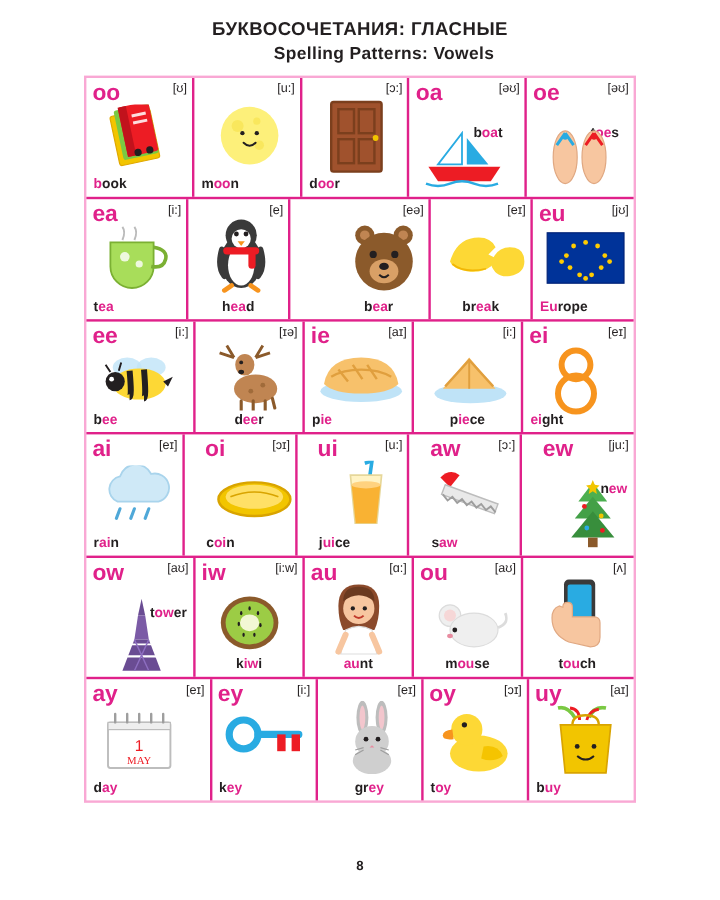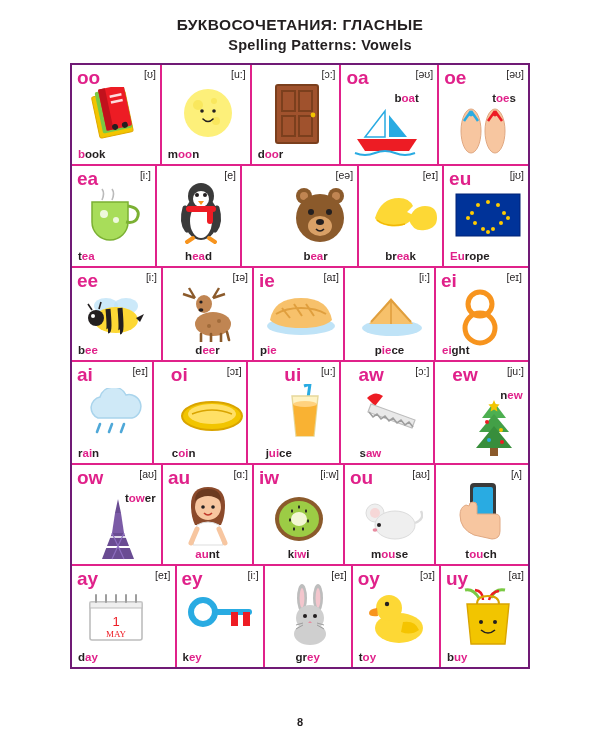--- a/index.html
+++ b/index.html
@@ -34,21 +34,21 @@
     font-size: 14.5px;
     font-weight: bold;
     letter-spacing: 0.3px;
     color: #231f20;
     margin-top: 3px;
     margin-left: 40px;
   }
   .grid {
     margin: 10px auto 0 auto;
     width: 460px;
-    border: 2px solid #701a75;
+    border: 2px solid #f9a8d4;
     box-sizing: border-box;
   }
   .row {
     display: flex;
     border-bottom: 2px solid #e0218a;
     box-sizing: border-box;
   }
   .row:last-child { border-bottom: none; }
   .cell {
     position: relative;
@@ -80,21 +80,21 @@
     margin-left: 0;
   }
   .word {
     font-size: 11.5px;
     font-weight: bold;
     color: #231f20;
     line-height: 1.1;
   }
   .word .hl { color: #e0218a; }
   .word-top {
-    margin-top: 5px;
+    margin-top: 18px;
     padding-left: 48px;
   }
   .word-bottom {
     position: absolute;
     left: 6px;
     bottom: 3px;
   }
   .word-bottom.center {
     left: 0;
     right: 0;
@@ -372,21 +372,21 @@
         <span class="digraph">oi</span>
         <span class="ipa right">[ɔɪ]</span>
         <svg class="art" width="68" height="46" viewBox="0 0 68 46" style="left:12px;top:30px;">
           <ellipse cx="34" cy="24" rx="30" ry="14" fill="#f2c500" stroke="#d9a400" stroke-width="2"></ellipse>
           <ellipse cx="34" cy="22" rx="24" ry="10" fill="#ffe066"></ellipse>
           <path d="M14 22 q20 -8 40 0" stroke="#d9a400" stroke-width="1.4" fill="none"></path>
         </svg>
         <div class="word word-bottom">c<span class="hl">oi</span>n</div>
       </div>
 
-      <div class="cell clearfix" style="width:91px;text-align:center;">
+      <div class="cell clearfix" style="width:91px;">
         <span class="digraph">ui</span>
         <span class="ipa right">[u:]</span>
         <svg class="art" width="46" height="56" viewBox="0 0 46 56" style="left:22px;top:22px;">
           <path d="M22 2 l6 -2 l-2 14" stroke="#29abe2" stroke-width="3" fill="none"></path>
           <path d="M10 12 h26 l-4 40 h-18 z" fill="#fff3c4" stroke="#e6d79a" stroke-width="1.4"></path>
           <path d="M11 20 h24 l-3.4 32 h-17.2 z" fill="#f9b233"></path>
           <ellipse cx="23" cy="20" rx="12" ry="3" fill="#ffd27f"></ellipse>
         </svg>
         <div class="word word-bottom">j<span class="hl">ui</span>ce</div>
       </div>
@@ -426,36 +426,20 @@
         <span class="ipa right">[aʊ]</span>
         <div class="word word-top">t<span class="hl">ow</span>er</div>
         <svg class="art" width="52" height="62" viewBox="0 0 52 62" style="left:20px;top:34px;">
           <path d="M26 0 l3 14 l-6 0 z" fill="#6a4c93"></path>
           <path d="M23 14 l-3 20 l12 0 l-3 -20 z" fill="#7b5ba6"></path>
           <path d="M20 34 l-10 26 l32 0 l-10 -26 z" fill="#6a4c93"></path>
           <path d="M14 48 h24" stroke="#ffffff" stroke-width="2"></path>
           <path d="M18 38 h16" stroke="#ffffff" stroke-width="1.6"></path>
           <path d="M20 34 l12 26 M32 34 l-12 26" stroke="#8d6ec0" stroke-width="1.2"></path>
         </svg>
-      </div>
-
-      <div class="cell clearfix" style="width:91px;">
-        <span class="digraph">au</span>
-        <span class="ipa right">[ɑ:]</span>
-        <svg class="art" width="58" height="62" viewBox="0 0 58 62" style="left:16px;top:20px;">
-          <path d="M12 20 q0 -18 17 -18 q17 0 17 18 q0 12 -4 20 l-26 0 q-4 -8 -4 -20 z" fill="#8b4a2b"></path>
-          <circle cx="29" cy="22" r="13" fill="#f7c6a0"></circle>
-          <path d="M16 16 q13 -10 26 0 q0 -12 -13 -12 q-13 0 -13 12 z" fill="#6b3a20"></path>
-          <circle cx="24" cy="22" r="1.8" fill="#231f20"></circle>
-          <circle cx="34" cy="22" r="1.8" fill="#231f20"></circle>
-          <path d="M25 28 q4 4 8 0" stroke="#c0392b" stroke-width="1.6" fill="none"></path>
-          <path d="M18 40 q11 -6 22 0 l4 20 l-30 0 z" fill="#ffffff" stroke="#dddddd" stroke-width="1"></path>
-          <path d="M18 44 l-6 14 M40 44 l6 14" stroke="#f7c6a0" stroke-width="5" stroke-linecap="round"></path>
-        </svg>
-        <div class="word word-bottom center"><span class="hl">au</span>nt</div>
       </div>
 
       <div class="cell clearfix" style="width:91px;">
         <span class="digraph">iw</span>
         <span class="ipa right">[i:w]</span>
         <svg class="art" width="58" height="54" viewBox="0 0 58 54" style="left:16px;top:26px;">
           <ellipse cx="29" cy="28" rx="24" ry="22" fill="#8b5a2b"></ellipse>
           <ellipse cx="29" cy="28" rx="20" ry="18" fill="#9ccc45"></ellipse>
           <ellipse cx="29" cy="28" rx="8" ry="7" fill="#f2f7d4"></ellipse>
           <g fill="#231f20">
@@ -465,20 +449,36 @@
               <ellipse cx="33" cy="38" rx="1" ry="1.8"></ellipse>
             <ellipse cx="24" cy="38" rx="1" ry="1.8"></ellipse>
               <ellipse cx="20" cy="29" rx="1" ry="1.8"></ellipse>
             <ellipse cx="22" cy="20" rx="1" ry="1.8"></ellipse>
           </g>
         </svg>
         <div class="word word-bottom center">k<span class="hl">iw</span>i</div>
       </div>
 
       <div class="cell clearfix" style="width:91px;">
+        <span class="digraph">au</span>
+        <span class="ipa right">[ɑ:]</span>
+        <svg class="art" width="58" height="62" viewBox="0 0 58 62" style="left:16px;top:20px;">
+          <path d="M12 20 q0 -18 17 -18 q17 0 17 18 q0 12 -4 20 l-26 0 q-4 -8 -4 -20 z" fill="#8b4a2b"></path>
+          <circle cx="29" cy="22" r="13" fill="#f7c6a0"></circle>
+          <path d="M16 16 q13 -10 26 0 q0 -12 -13 -12 q-13 0 -13 12 z" fill="#6b3a20"></path>
+          <circle cx="24" cy="22" r="1.8" fill="#231f20"></circle>
+          <circle cx="34" cy="22" r="1.8" fill="#231f20"></circle>
+          <path d="M25 28 q4 4 8 0" stroke="#c0392b" stroke-width="1.6" fill="none"></path>
+          <path d="M18 40 q11 -6 22 0 l4 20 l-30 0 z" fill="#ffffff" stroke="#dddddd" stroke-width="1"></path>
+          <path d="M18 44 l-6 14 M40 44 l6 14" stroke="#f7c6a0" stroke-width="5" stroke-linecap="round"></path>
+        </svg>
+        <div class="word word-bottom center"><span class="hl">au</span>nt</div>
+      </div>
+
+      <div class="cell clearfix" style="width:91px;">
         <span class="digraph">ou</span>
         <span class="ipa right">[aʊ]</span>
         <svg class="art" width="66" height="44" viewBox="0 0 66 44" style="left:12px;top:34px;">
           <circle cx="18" cy="14" r="9" fill="#efefef" stroke="#dcdcdc" stroke-width="1"></circle>
           <circle cx="18" cy="14" r="5" fill="#f6d7d7"></circle>
           <ellipse cx="38" cy="26" rx="20" ry="14" fill="#efefef" stroke="#dcdcdc" stroke-width="1"></ellipse>
           <circle cx="22" cy="26" r="2" fill="#231f20"></circle>
           <ellipse cx="18" cy="31" rx="2.4" ry="1.8" fill="#e88ca0"></ellipse>
           <path d="M58 24 q10 -4 6 -12" stroke="#dcdcdc" stroke-width="2.4" fill="none"></path>
         </svg>

